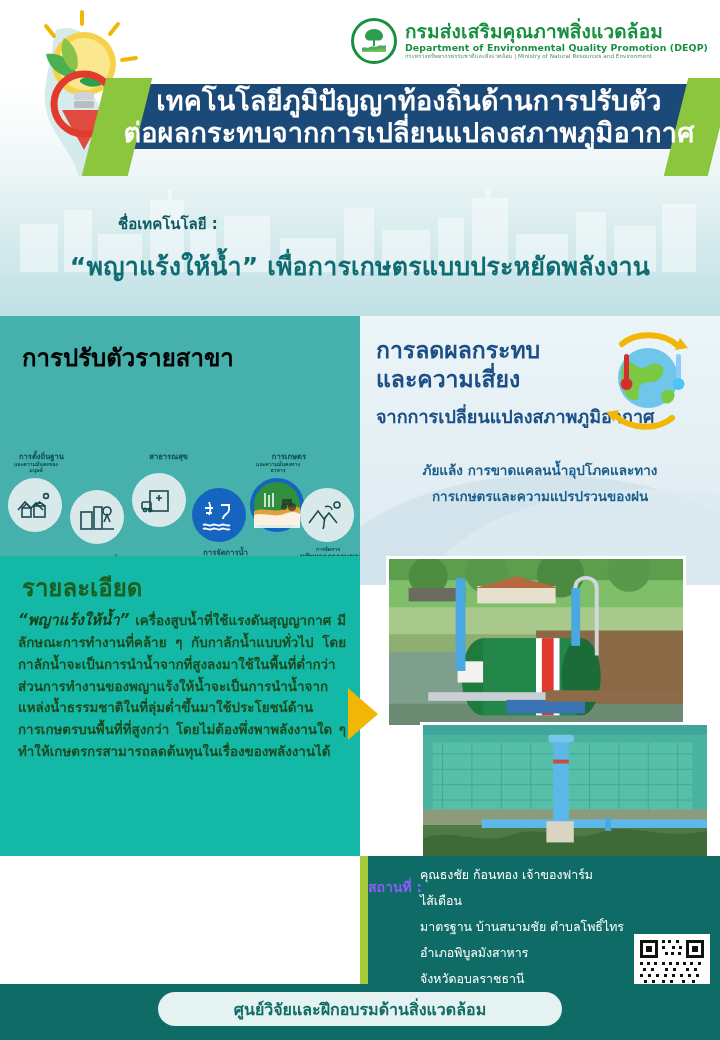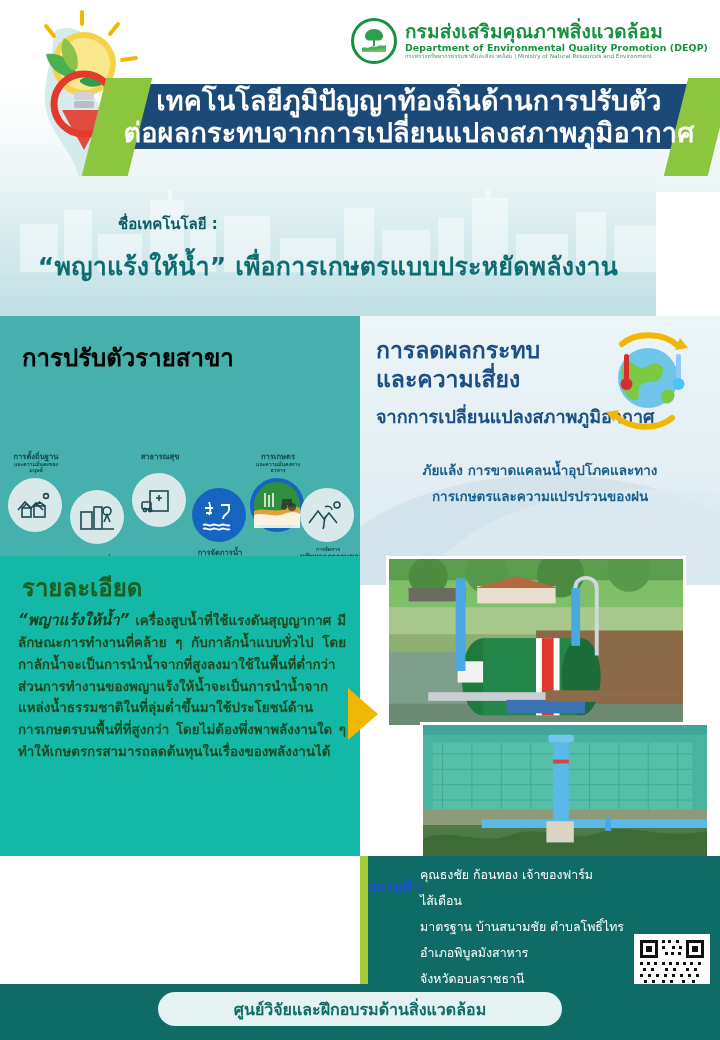--- a/index.html
+++ b/index.html
@@ -35,21 +35,21 @@
   .title-inner { position:absolute; left:0; top:0; right:0; bottom:0;
                  display:flex; flex-direction:column; justify-content:center; align-items:center;
                  color:#ffffff; z-index:2; }
   .title-l1 { font-size:27px; font-weight:bold; letter-spacing:.2px; line-height:1.15; }
   .title-l2 { font-size:27px; font-weight:bold; letter-spacing:.2px; line-height:1.15; }
 
   
   .art { position:absolute; left:10px; top:8px; width:150px; height:190px; }
 
   
-  .tech { position:absolute; left:0; top:176px; width:656px; height:140px;
+  .tech { position:absolute; left:0; top:176px; width:720px; height:140px;
           background:linear-gradient(180deg,#eaf4f5 0%,#d2e9ec 55%,#bfe0e4 100%); overflow:hidden;}
   .skyline { position:absolute; left:0; bottom:44px; width:720px; height:82px; opacity:.6; }
   .tech-label { position:absolute; left:118px; top:36px; font-size:15px; font-weight:bold; color:#0d5b63; z-index:3;}
   .tech-name { position:absolute; left:0; right:0; top:70px; text-align:center; z-index:3;
                font-size:25px; font-weight:bold; color:#0e6c73; letter-spacing:.2px; }
 
   
   .panelL { position:absolute; left:0; top:316px; width:360px; height:240px; background:#46b0ac; }
   .panelR { position:absolute; left:360px; top:316px; width:360px; height:269px;
             background:linear-gradient(180deg,#ecf5f8 0%,#dceaf0 100%); overflow:hidden; }
@@ -70,42 +70,42 @@
              font-size:13.5px; font-weight:bold; color:#1b5f8c; line-height:1.9; }
   .globe { position:absolute; right:16px; top:12px; width:116px; height:104px; z-index:3;}
 
   
   .icons { position:absolute; left:0; top:452px; width:360px; height:104px; }
   .icon-cell { position:absolute; width:56px; }
   .ic-circ { width:54px; height:54px; border-radius:50%; background:#d9e9ea;
              display:flex; align-items:center; justify-content:center; }
   .ic-circ.blue { background:#1565c0; }
   .ic-circ.gold { background:#1565c0; }
-  .ic-lab { font-size:7.6px; font-weight:bold; color:#0c4a52; text-align:center; line-height:1.2; }
+  .ic-lab { font-size:7.6px; font-weight:bold; color:#0c4a52; text-align:right; line-height:1.2; }
   .ic-lab2 { font-size:5.2px; font-weight:bold; color:#0c4a52; text-align:center; line-height:1.2; }
 
   
   .details { position:absolute; left:0; top:556px; width:360px; height:300px; background:#14b8a6; }
   .det-h { position:absolute; left:22px; top:12px; font-size:24px; font-weight:bold; color:#1b5e20; }
   .det-body { position:absolute; left:18px; top:52px; width:328px; font-size:13.4px; color:#1b4a1f;
               line-height:1.62; text-align:justify; font-weight:bold;}
   .det-body .lead { font-size:15px; font-weight:bold; font-style:italic; color:#14401a; }
   .arrow { position:absolute; left:348px; top:688px; width:34px; height:52px; z-index:6; }
 
   
   .ph1 { position:absolute; left:386px; top:556px; width:300px; height:172px;
          border:3px solid #ffffff; overflow:hidden; background:#7ba05b; }
   .ph2 { position:absolute; left:420px; top:722px; width:290px; height:160px;
          border:3px solid #ffffff; overflow:hidden; background:#3fa59a; }
   .ph1 svg,.ph2 svg{ display:block; width:100%; height:100%; }
 
   
   .locbar { position:absolute; left:360px; top:856px; width:360px; height:128px; background:#0e6b66; }
   .loc-accent { position:absolute; left:360px; top:856px; width:8px; height:128px; background:#a6ca3a; }
-  .loc-label { position:absolute; left:368px; top:876px; font-size:14px; font-weight:bold; color:#1d4ed8;}
+  .loc-label { position:absolute; left:368px; top:876px; font-size:14px; font-weight:bold; color:#8b5cf6;}
   .loc-lines { position:absolute; left:420px; top:862px; width:210px; font-size:12.4px;
                color:#ffffff; line-height:2.1; }
   .qr-box { position:absolute; right:10px; bottom:30px; width:76px; height:76px; background:#fff; padding:4px; }
   .qr-cap { position:absolute; right:10px; bottom:8px; width:76px; text-align:center;
             font-size:9.5px; color:#ffffff; font-weight:bold;}
 
   
   .leftstrip { position:absolute; left:0; top:856px; width:360px; height:128px; background:#ffffff; }
 
   

